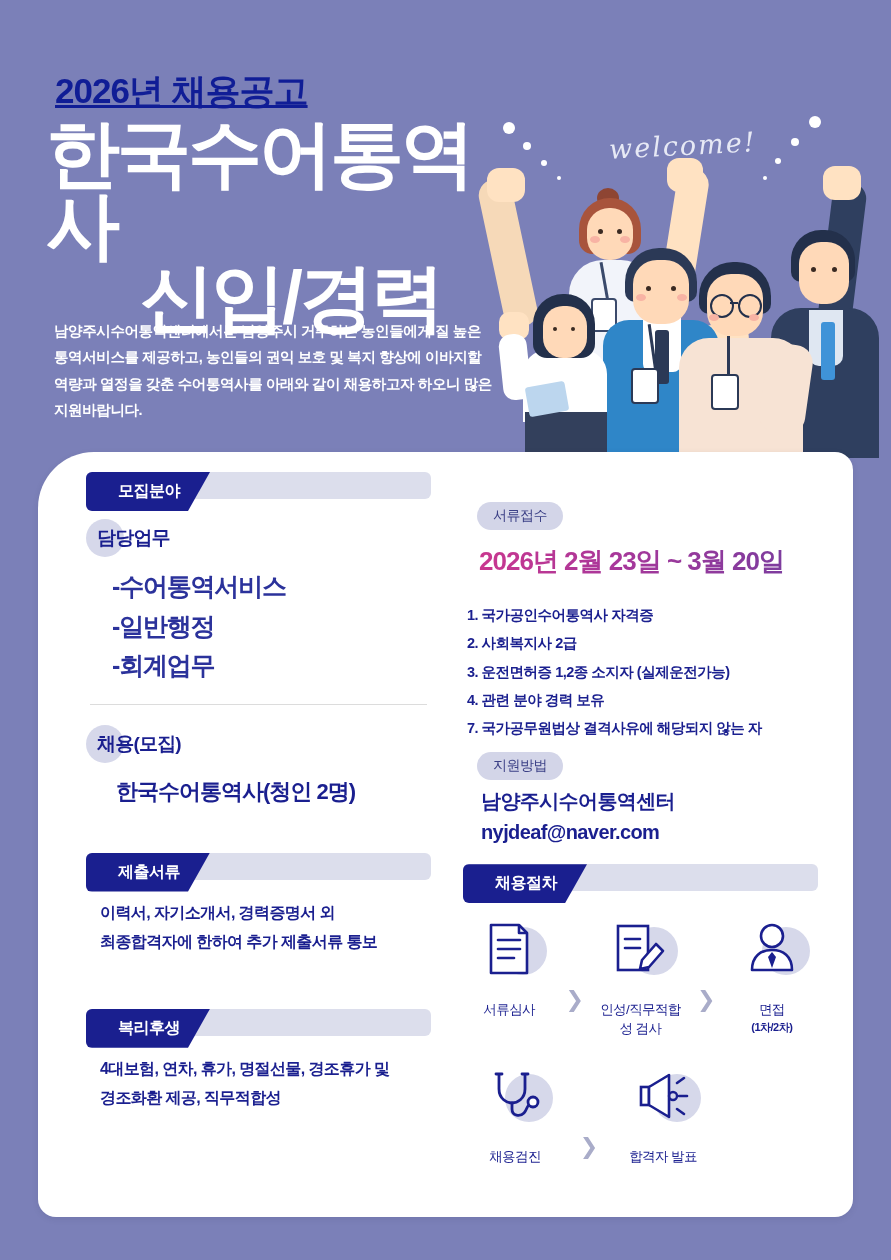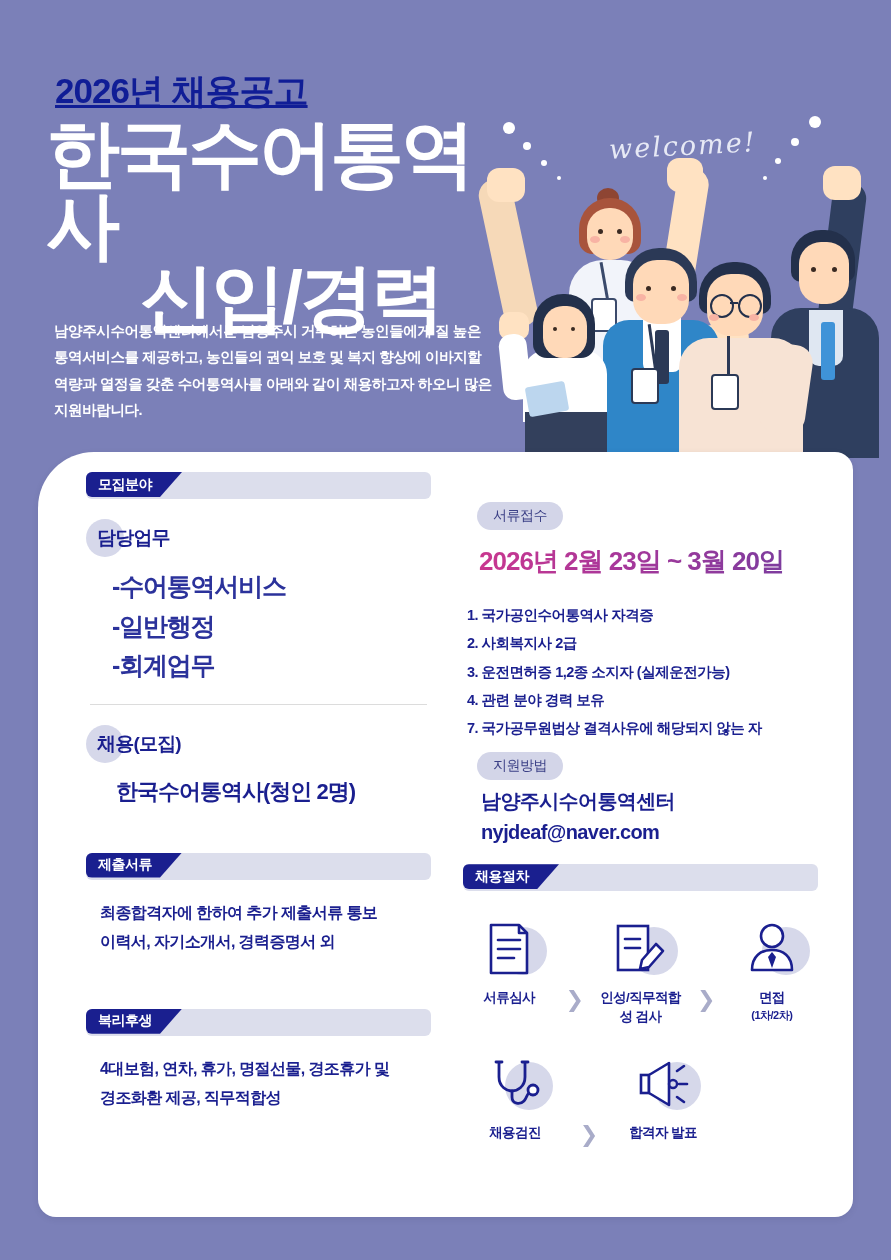--- a/index.html
+++ b/index.html
@@ -52,26 +52,26 @@
   .col-left{position:absolute;left:48px;top:20px;width:345px;}
   .col-right{position:absolute;left:425px;top:20px;width:355px;}
 
   
   .sec{position:relative;height:27px;margin-bottom:4px;}
   .sec .tail{
     position:absolute;left:0;top:0;height:27px;width:100%;
     background:#dcdeec;border-radius:6px;
   }
   .sec .tab{
-    position:absolute;left:0;top:0;height:25px;
+    position:absolute;left:0;top:0;height:39px;
     background:#1a1f8f;
     border-radius:6px 0 0 6px;
-    padding:0 30px 0 12px;
+    padding:0 30px 0 32px;
     display:flex;align-items:center;
-    color:#ffffff;font-size:14px;font-weight:bold;letter-spacing:-0.5px;
+    color:#ffffff;font-size:16px;font-weight:bold;letter-spacing:-0.5px;
     clip-path:polygon(0 0,100% 0,calc(100% - 22px) 100%,0 100%);
   }
 
   
   .chead{position:relative;height:44px;margin-top:18px;}
   .chead .circ{
     position:absolute;left:0;top:2px;width:38px;height:38px;
     background:#d6d8ea;border-radius:50%;
   }
   .chead .txt{
@@ -131,22 +131,22 @@
   .steps{margin-top:22px;}
   .step-row{display:flex;align-items:flex-start;margin-bottom:22px;}
   .step{width:104px;text-align:center;}
   .step .icon-wrap{position:relative;height:72px;display:flex;align-items:center;justify-content:center;}
   .step .blob{
     position:absolute;width:48px;height:48px;border-radius:50%;
     background:#d6d8ea;left:50%;top:14px;margin-left:-10px;
   }
   .step svg{position:relative;z-index:2;}
   .step .slabel{
-    color:#1a1f8f;font-size:13.5px;font-weight:bold;
-    letter-spacing:-0.6px;line-height:1.35;margin-top:4px;
+    color:#1a1f8f;font-size:13.5px;font-weight:normal;
+    letter-spacing:-0.6px;line-height:1.35;margin-top:16px;
   }
   .step .ssub{color:#1a1f8f;font-size:11px;font-weight:bold;letter-spacing:-0.5px;}
   .chev{
     width:44px;color:#a9acc9;font-size:22px;font-weight:bold;
     text-align:center;padding-top:74px;
   }
 </style>
 </head>
 <body>
 
@@ -266,22 +266,22 @@
       <div class="sub-strong">한국수어통역사(청인 2명)</div>
 
       <div style="height:46px"></div>
 
       <div class="sec">
         <div class="tail"></div>
         <div class="tab">제출서류</div>
       </div>
 
       <div class="body-lines">
+        <div>이력서, 자기소개서, 경력증명서 외</div>
         <div>최종합격자에 한하여 추가 제출서류 통보</div>
-        <div>이력서, 자기소개서, 경력증명서 외</div>
       </div>
 
       <div style="height:52px"></div>
 
       <div class="sec">
         <div class="tail"></div>
         <div class="tab">복리후생</div>
       </div>
 
       <div class="body-lines">

